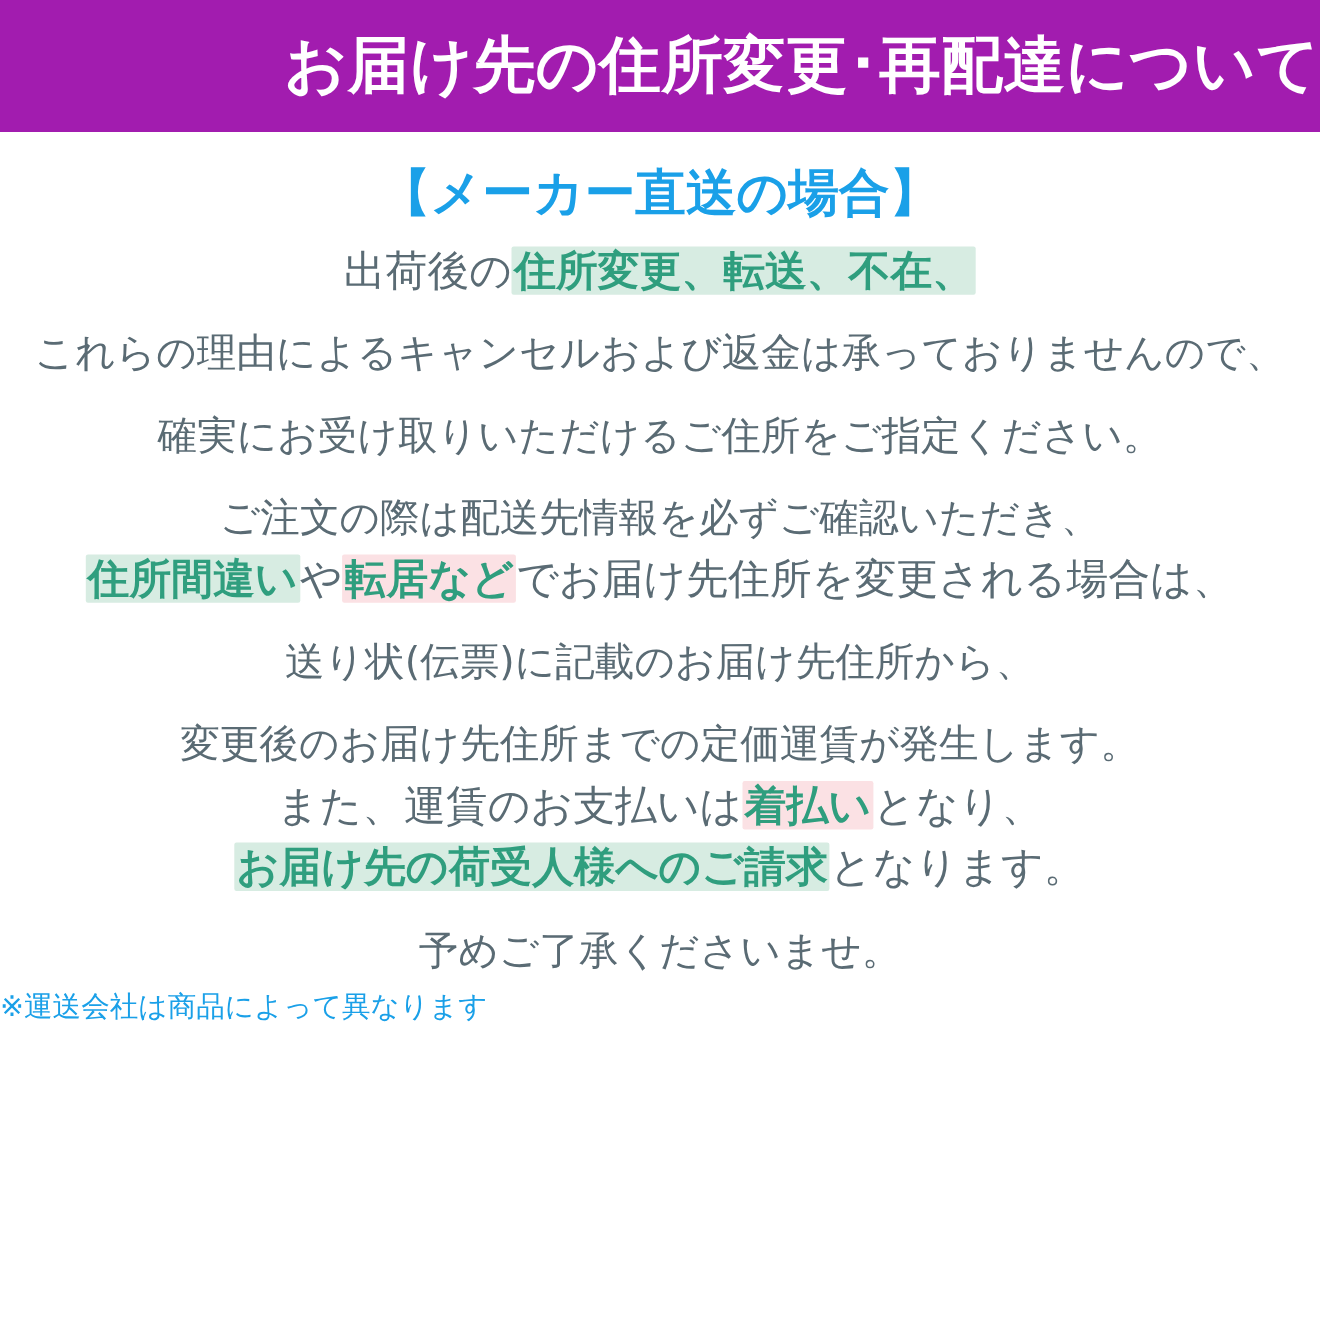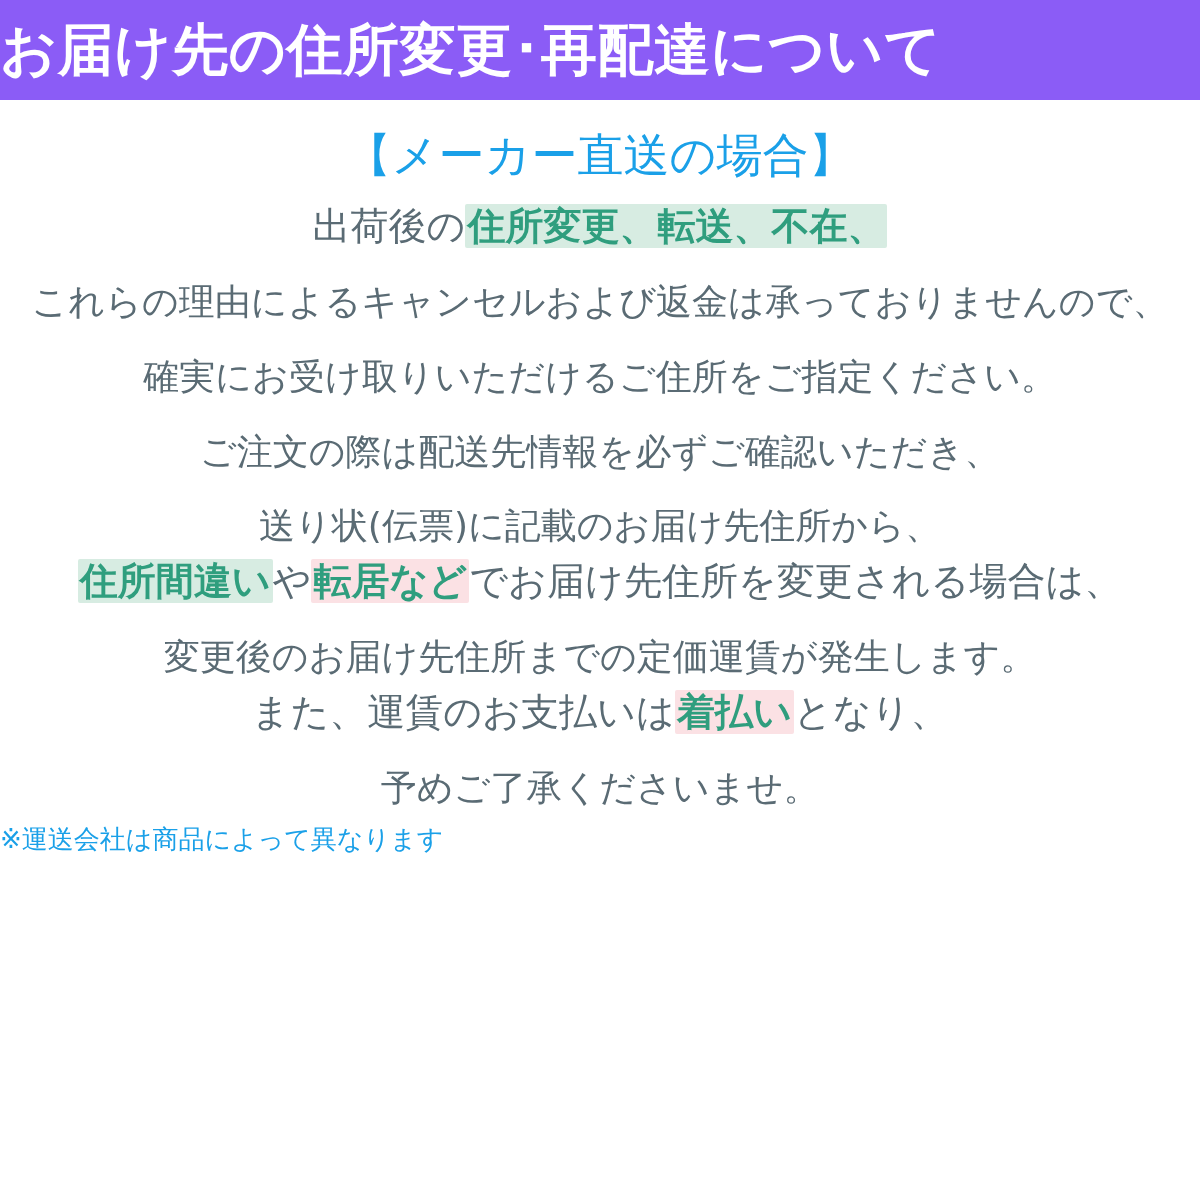--- a/index.html
+++ b/index.html
@@ -18,46 +18,46 @@
     position: relative;
     width: 1200px;
     height: 1200px;
     background: #ffffff;
     box-sizing: border-box;
   }
 
   
   .header-banner {
     width: 100%;
-    height: 100px;
-    background: #8b5cf6;
+    height: 120px;
+    background: #a21caf;
     display: flex;
     align-items: center;
-    justify-content: flex-start;
+    justify-content: flex-end;
     box-sizing: border-box;
   }
   .header-title {
     color: #ffffff;
     font-size: 56px;
     font-weight: 700;
     letter-spacing: 0.5px;
     line-height: 1;
     white-space: nowrap;
   }
 
   
   .content {
     padding: 18px 0 0 0;
   }
 
   .section-heading {
     text-align: center;
     color: #1aa0e8;
     font-size: 46px;
-    font-weight: 400;
+    font-weight: 700;
     line-height: 1.3;
     margin: 8px 0 14px 0;
   }
 
   .line {
     text-align: center;
     color: #5a6b74;
     font-size: 38px;
     line-height: 1.38;
     margin: 4px 0;
@@ -112,30 +112,33 @@
     <div class="line">
       <span>出荷後の</span><span class="hl-green">住所変更、転送、不在、</span>
     </div>
 
 
     <div class="line small sec1-sub">これらの理由によるキャンセルおよび返金は承っておりませんので、</div>
     <div class="line small">確実にお受け取りいただけるご住所をご指定ください。</div>
     <div class="line small">ご注文の際は配送先情報を必ずご確認いただき、</div>
 
 
-    <div class="line small">送り状(伝票)に記載のお届け先住所から、</div>
-
     <div class="line">
       <span class="hl-green">住所間違い</span><span>や</span><span class="hl-pink">転居など</span><span>でお届け先住所を変更される場合は、</span>
     </div>
+
+    <div class="line small">送り状(伝票)に記載のお届け先住所から、</div>
     <div class="line small">変更後のお届け先住所までの定価運賃が発生します。</div>
 
     <div class="line">
       <span>また、運賃のお支払いは</span><span class="hl-pink">着払い</span><span>となり、</span>
     </div>
 
+    <div class="line">
+      <span class="hl-green">お届け先の荷受人様へのご請求</span><span>となります。</span>
+    </div>
 
     <div class="line small">予めご了承くださいませ。</div>
 
     <div class="note">※運送会社は商品によって異なります</div>
 
   </div>
 </div>
 
 </body></html>

